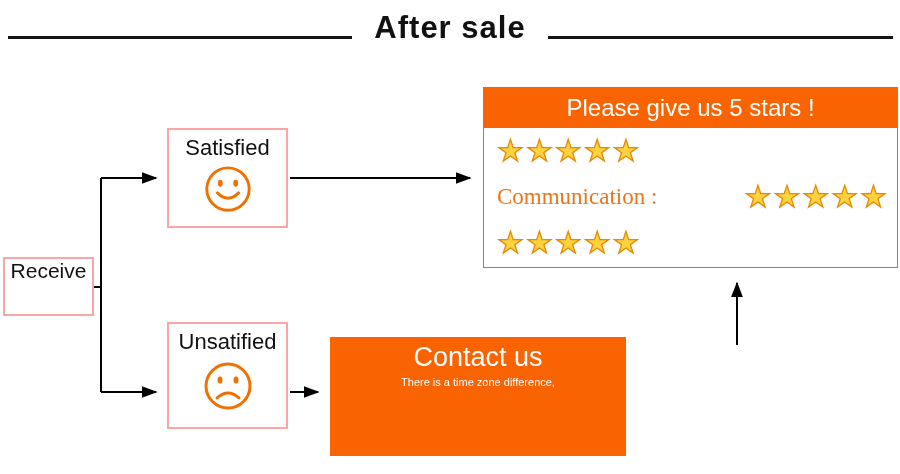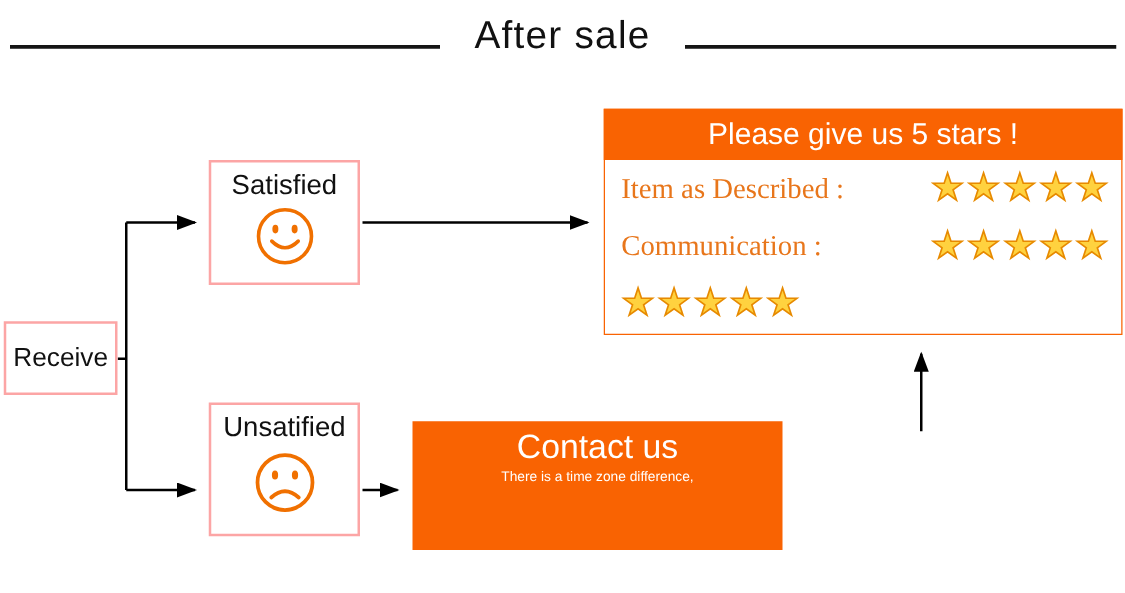--- a/index.html
+++ b/index.html
@@ -1,33 +1,33 @@
 <!DOCTYPE html>
 <html><head>
 <meta charset="utf-8">
 <style>
   *{box-sizing:border-box;margin:0;padding:0}
   html,body{width:900px;height:474px}
   body{position:relative;background:#fff;font-family:"Liberation Sans",sans-serif;overflow:hidden;color:#111}
 
-  .title{position:absolute;top:10px;left:0;width:100%;text-align:center;font-size:31px;font-weight:400;letter-spacing:1px}
+  .title{position:absolute;top:10px;left:0;width:100%;text-align:center;font-size:31px;font-weight:700;letter-spacing:1px}
   .rule{position:absolute;top:36px;height:3px;background:#151515}
   .rule-left{left:8px;width:344px}
   .rule-right{left:548px;width:345px}
 
   .arrows{position:absolute;left:0;top:0;pointer-events:none}
 
   .box{position:absolute;border:2px solid #fca5a5;background:#fff;text-align:center}
-  .receive{left:3px;top:257px;width:91px;height:59px;font-size:21px;display:flex;flex-direction:column;justify-content:center;line-height:1.12}
+  .receive{left:3px;top:257px;width:91px;height:59px;font-size:21px;display:flex;flex-direction:row;justify-content:center;line-height:1.12}
   .face-box{width:121px;font-size:22px;padding-top:5px}
   .satisfied{left:167px;top:128px;height:100px}
   .unsatisfied{left:167px;top:322px;height:107px}
   .face-box svg{display:block;margin:3px auto 0}
 
-  .contact{position:absolute;left:330px;top:337px;width:296px;height:103px;background:#F96302;color:#fff;text-align:center;padding-top:5px}
+  .contact{position:absolute;left:330px;top:337px;width:296px;height:119px;background:#F96302;color:#fff;text-align:center;padding-top:5px}
   .contact-heading{font-size:27px;font-weight:400;margin-bottom:2px}
   .contact-line{font-size:11px;line-height:1.28}
 
   .panel{position:absolute;left:483px;top:87px;width:415px;height:181px;background:#fff;border:1px solid #F96302}
   .panel-header{background:#F96302;color:#fff;text-align:center;font-size:24px;height:41px;line-height:41px;margin:-1px -1px 0 -1px}
   .rating-row{display:flex;justify-content:space-between;align-items:center;height:46px;padding:0 8px 0 13px}
   .rating-label{font-family:"Liberation Serif","DejaVu Serif",serif;color:#E8761B;font-size:23px}
   .stars{font-size:30px;line-height:1;color:#FFD23F;-webkit-text-stroke:1.3px #E78A00;letter-spacing:2px;white-space:nowrap}
 </style>
 </head>
@@ -77,21 +77,20 @@
 
 <div class="contact">
   <div class="contact-heading">Contact us</div>
   <div class="contact-line">There is a time zone difference,</div>
 </div>
 
 <div class="panel">
   <div class="panel-header">Please give us 5 stars !</div>
 
   <div class="rating-row">
-    <span class="rating-label">Item as Described :</span>
     <span class="stars">★★★★★</span>
   </div>
 
   <div class="rating-row">
     <span class="rating-label">Communication :</span>
     <span class="stars">★★★★★</span>
   </div>
 
   <div class="rating-row">
     <span class="stars">★★★★★</span>

